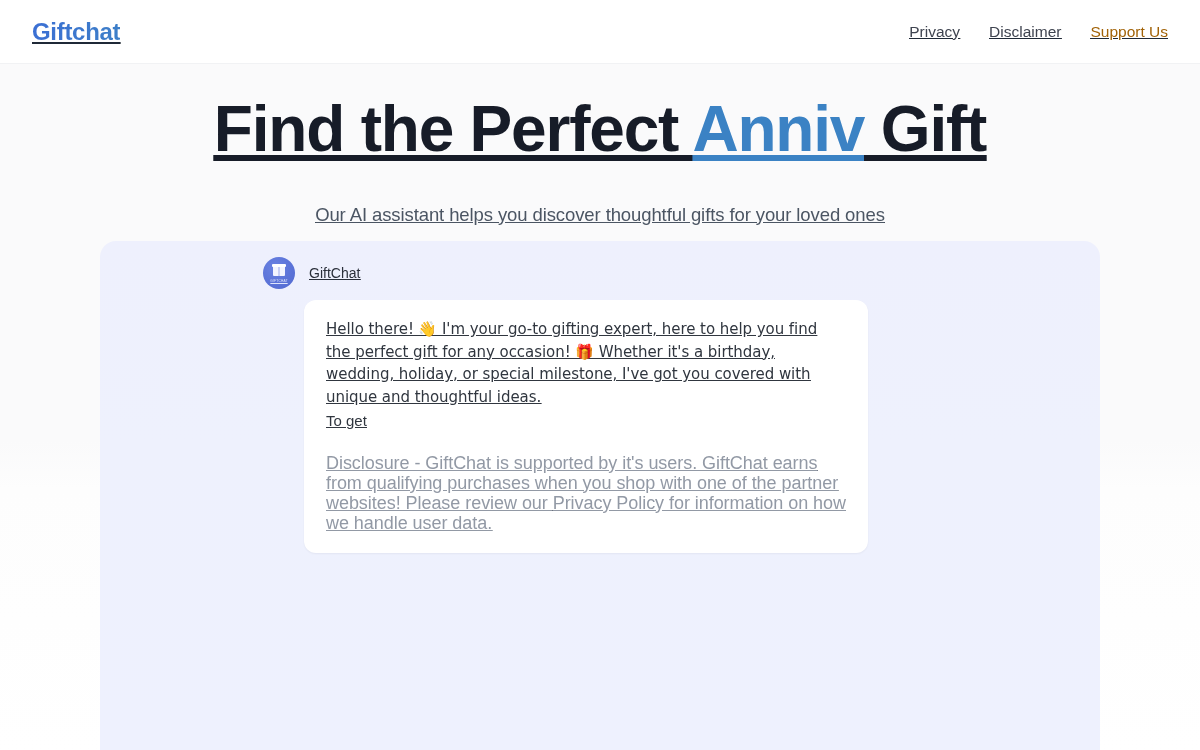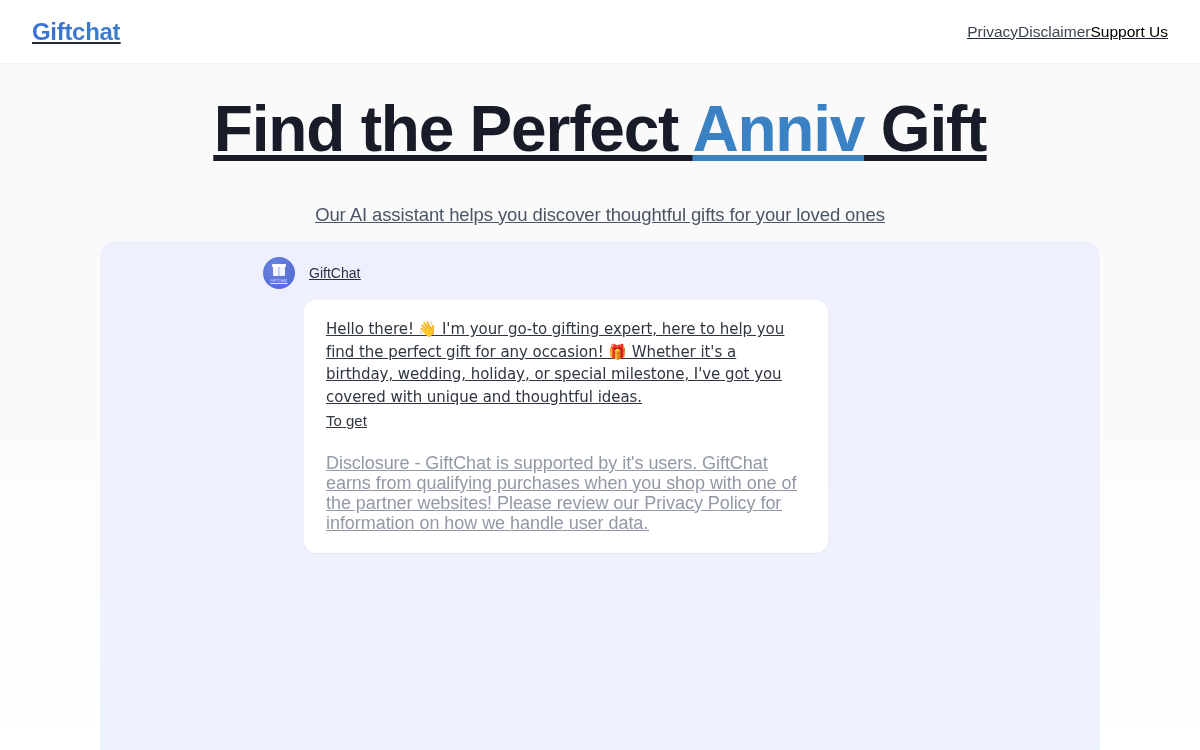--- a/index.html
+++ b/index.html
@@ -48,31 +48,32 @@
     background-clip: text;
     color: #3b74cf;
     -webkit-text-fill-color: transparent;
     cursor: pointer;
     line-height: 1;
   }
 
   .nav {
     display: flex;
     align-items: center;
+    gap: 29px;
   }
 
   .nav a {
     font-size: 15.5px;
     color: #3f4450;
     text-decoration: none;
     cursor: pointer;
     line-height: 1;
   }
 
-  .nav a.accent { color: #000000; }
+  .nav a.accent { color: #a16207; }
 
   
   .hero {
     position: relative;
     z-index: 2;
     text-align: center;
     padding-top: 28px;
   }
 
   .hero h1 {
@@ -170,21 +171,21 @@
 
   .agent-name {
     font-size: 14px;
     color: #2a2f3a;
     line-height: 1;
   }
 
   .bubble {
     margin-top: 11px;
     margin-left: 41px;
-    width: 524px;
+    width: 564px;
     background: #ffffff;
     border-radius: 12px;
     padding: 18px 22px 20px 22px;
     box-shadow: 0 1px 2px rgba(16,24,40,0.05);
   }
 
   .bubble p.body {
     font-size: 15px;
     line-height: 22.5px;
     color: #30363f;

